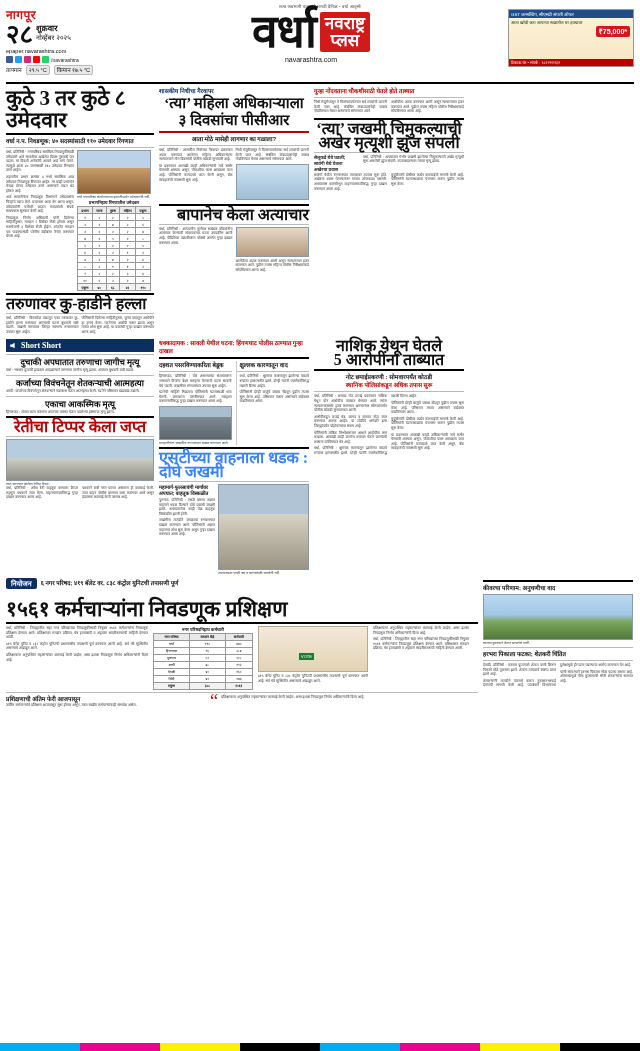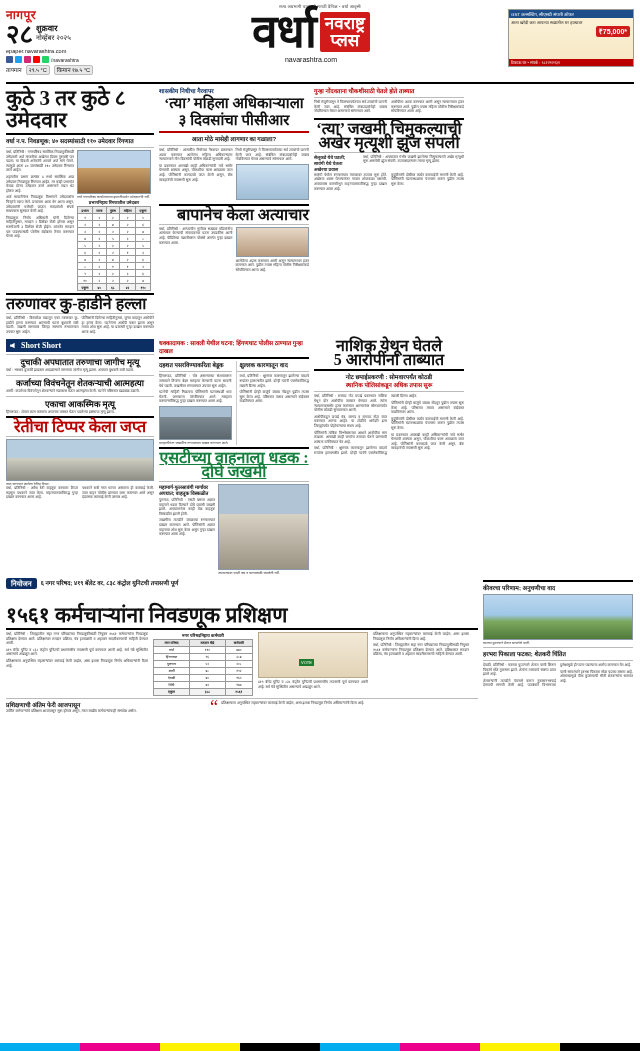--- a/index.html
+++ b/index.html
@@ -411,21 +411,21 @@
           <div class="subhead" style="padding-left:3px;">क्षुल्लक कारणातून वाद</div>
           <div class="rule-thin"></div>
           <div class="col-text" style="padding-left:3px;">
             <p>वर्धा, प्रतिनिधी : क्षुल्लक कारणातून झालेल्या वादाचे रूपांतर हाणामारीत झाले. दोन्ही गटांनी एकमेकांविरुद्ध तक्रारी दिल्या आहेत.</p>
             <p>पोलिसांनी दोन्ही बाजूंचे जबाब नोंदवून पुढील तपास सुरू केला आहे. परिसरात तणाव असल्याने बंदोबस्त वाढविण्यात आला.</p>
           </div>
         </div>
       </div>
 
       <div class="hr-blk"></div>
-      <div class="h-md" style="text-align:center;color:#15803d;text-decoration:underline;">एसटीच्या वाहनाला धडक : दोघे जखमी</div>
+      <div class="h-md" style="color:#3b82f6;">एसटीच्या वाहनाला धडक : दोघे जखमी</div>
       <div class="rule-thin"></div>
       <div style="display:flex;gap:3px;">
         <div style="width:56px;">
           <div class="subhead" style="font-size:5px;">महामार्ग-फुलसावंगी मार्गावर अपघात; वाहतूक विस्कळीत</div>
           <div class="col-text" style="margin-top:2px;">
             <p>पुलगाव, प्रतिनिधी : एसटी बसला अज्ञात वाहनाने धडक दिल्याने दोघे प्रवासी जखमी झाले. अपघातानंतर काही वेळ वाहतूक विस्कळीत झाली होती.</p>
             <p>जखमींना तातडीने जवळच्या रुग्णालयात दाखल करण्यात आले. पोलिसांनी अज्ञात वाहनाचा शोध सुरू केला असून गुन्हा दाखल करण्यात आला आहे.</p>
           </div>
         </div>
         <div style="flex:1;">
@@ -454,21 +454,21 @@
     </div>
   </div>
 
   <div class="band">
 
     <div style="width:472px;flex:0 0 472px;">
       <div style="display:flex;align-items:center;gap:4px;">
         <span class="planning-tag">नियोजन</span>
         <span class="subhead">६ नगर परिषद; ४१९ बॅलेट वर, ८३८ कंट्रोल युनिटची तपासणी पूर्ण</span>
       </div>
-      <div class="h-xl" style="margin-top:15px;">१५६१ कर्मचाऱ्यांना निवडणूक प्रशिक्षण</div>
+      <div class="h-xl" style="margin-top:9px;">१५६१ कर्मचाऱ्यांना निवडणूक प्रशिक्षण</div>
       <div class="hr-blk"></div>
       <div style="display:flex;gap:5px;">
         <div style="width:142px;" class="col-text">
           <p>वर्धा, प्रतिनिधी : जिल्ह्यातील सहा नगर परिषदांच्या निवडणुकीसाठी नियुक्त १५६१ कर्मचाऱ्यांना निवडणूक प्रशिक्षण देण्यात आले. प्रशिक्षणात मतदान प्रक्रिया, यंत्र हाताळणी व अहवाल सादरीकरणाची माहिती देण्यात आली.</p>
           <p>४१९ बॅलेट युनिट व ८३८ कंट्रोल युनिटची प्रथमस्तरीय तपासणी पूर्ण करण्यात आली आहे. सर्व यंत्रे सुस्थितीत असल्याचे आढळून आले.</p>
           <p>प्रशिक्षणाला अनुपस्थित राहणाऱ्यांवर कारवाई केली जाईल, असा इशारा निवडणूक निर्णय अधिकाऱ्यांनी दिला आहे.</p>
         </div>
         <div style="width:100px;">
           <div class="tbl-cap">नगर परिषदनिहाय कर्मचारी</div>
           <table class="tbl">

